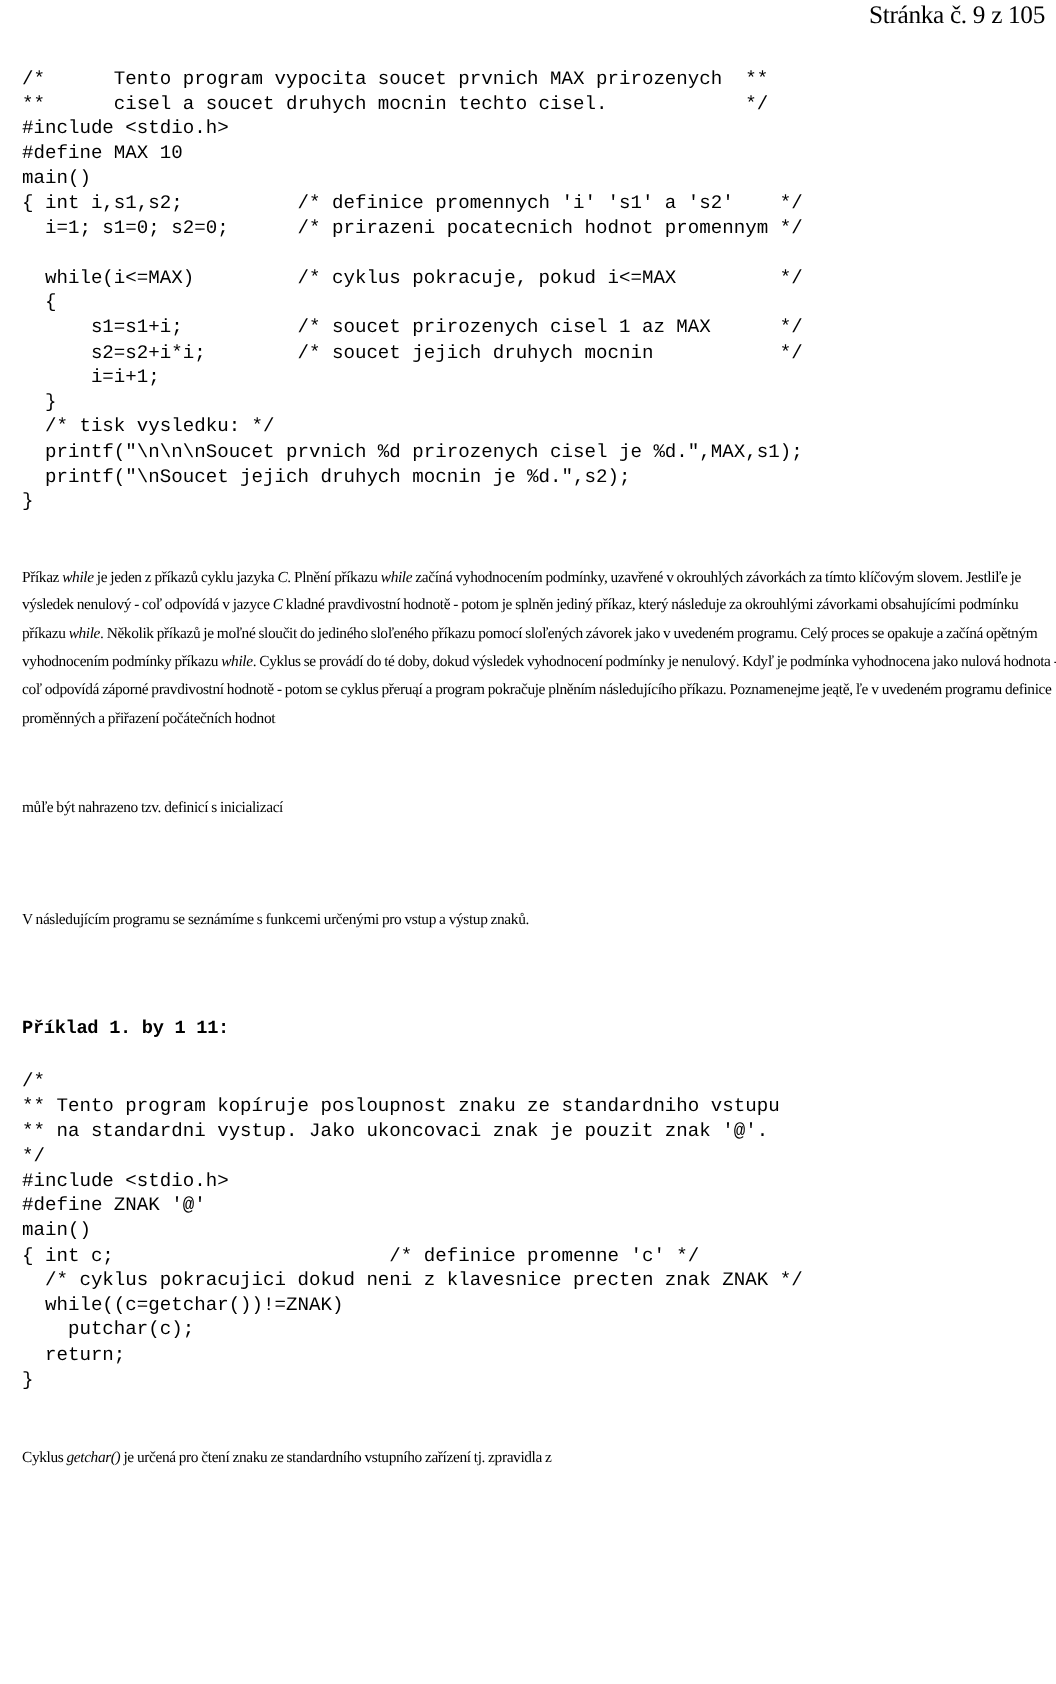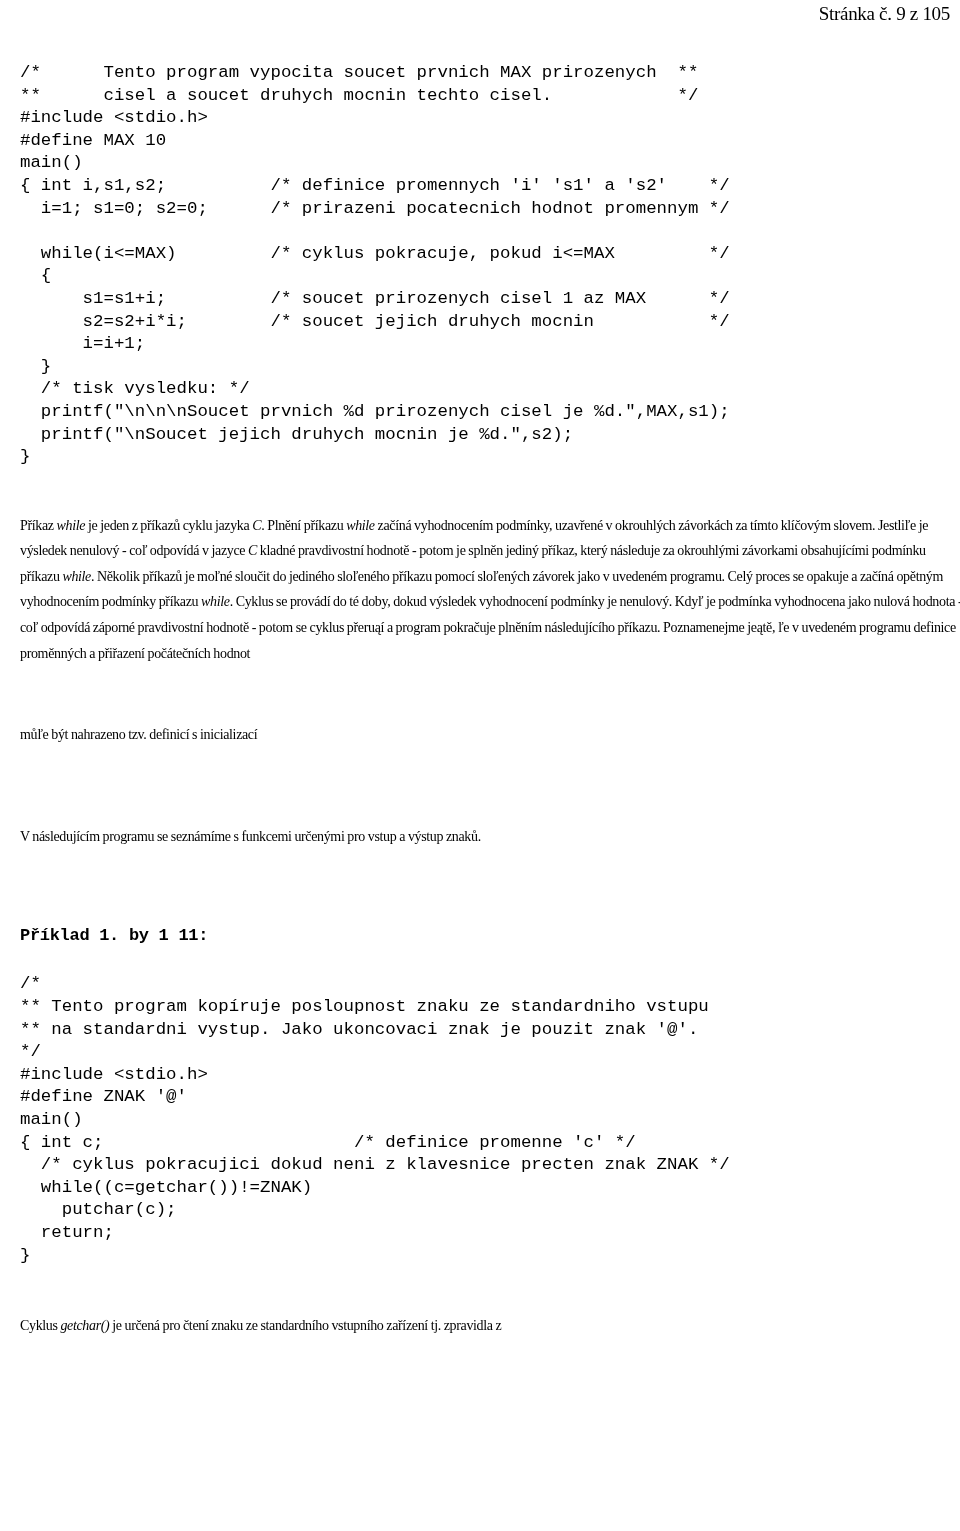--- a/index.html
+++ b/index.html
@@ -24,21 +24,21 @@
     height: 1531px;
     box-sizing: border-box;
   }
 
   
   .page-header {
     position: absolute;
     top: 2px;
     right: 10px;
     font-family: "Liberation Serif", serif;
-    font-size: 19px;
+    font-size: 23px;
     line-height: 24px;
     letter-spacing: -0.3px;
     white-space: nowrap;
     text-align: right;
   }
 
   
   .content {
     position: absolute;
     left: 20px;

